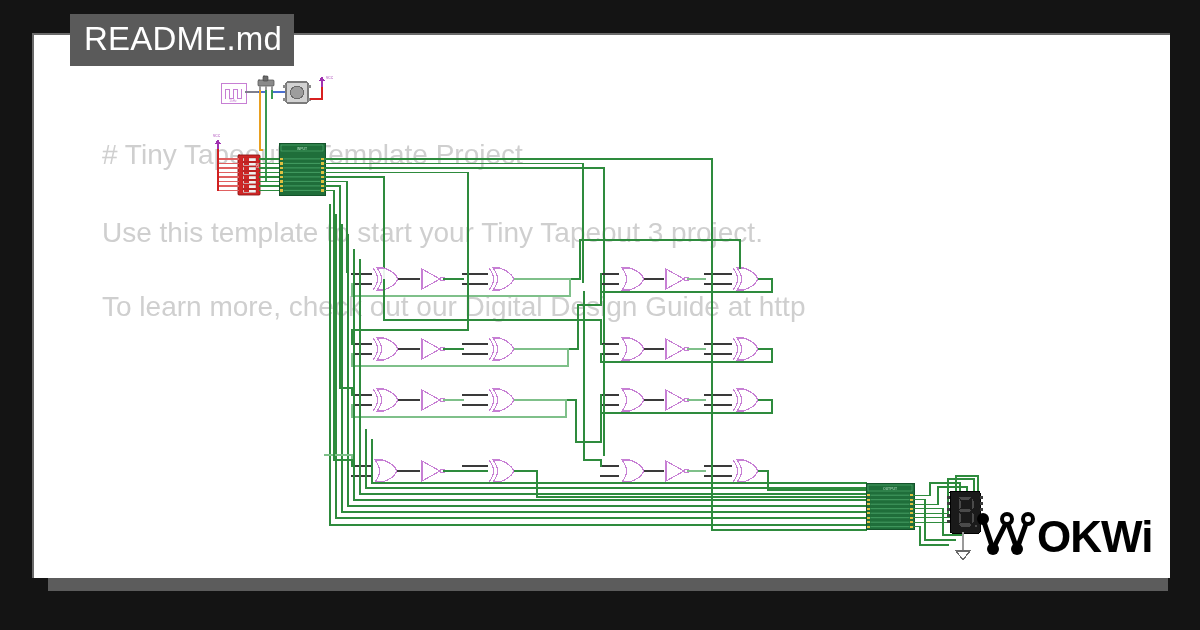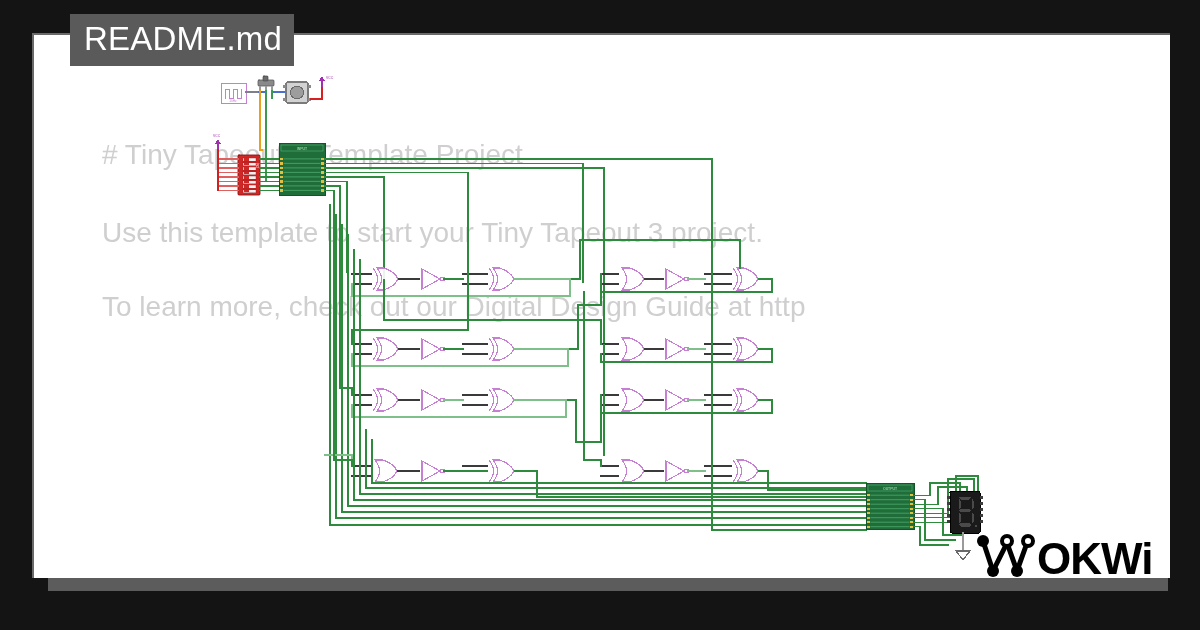--- a/index.html
+++ b/index.html
@@ -48,21 +48,21 @@
 
   
   #circuit{
     position:absolute;left:0;top:0;width:1200px;height:630px;
     z-index:20;pointer-events:none;
   }
   #circuit svg{display:block;}
 
   
   #wokwi-logo{
-    position:absolute;left:975px;top:527px;width:180px;height:62px;z-index:30;
+    position:absolute;left:975px;top:505px;width:180px;height:62px;z-index:30;
   }
 </style>
 </head>
 <body>
 
 <div id="page-shadow"></div>
 
 <div id="page">
   <div class="md" id="md-h1"># Tiny Tapeout 3 Template Project</div>
   <div class="md" id="md-p1">Use this template to start your Tiny Tapeout 3 project.</div>

